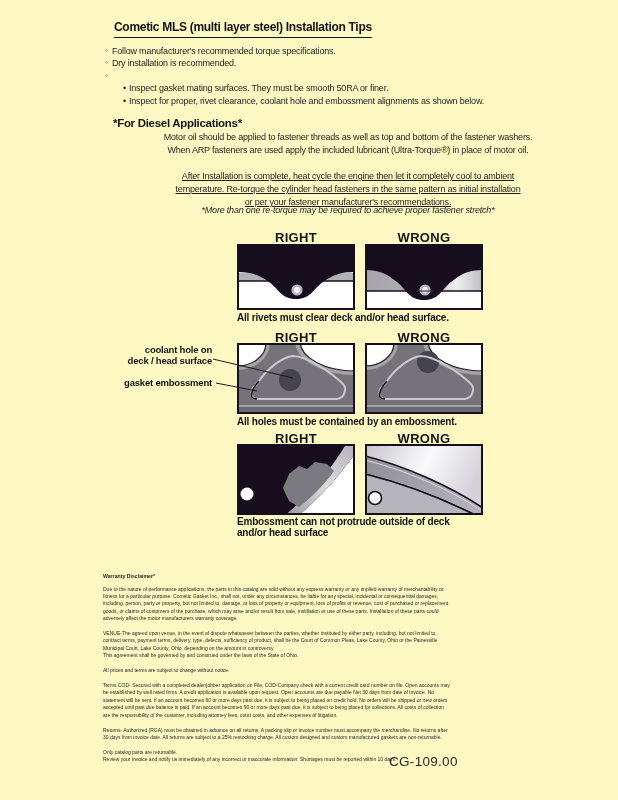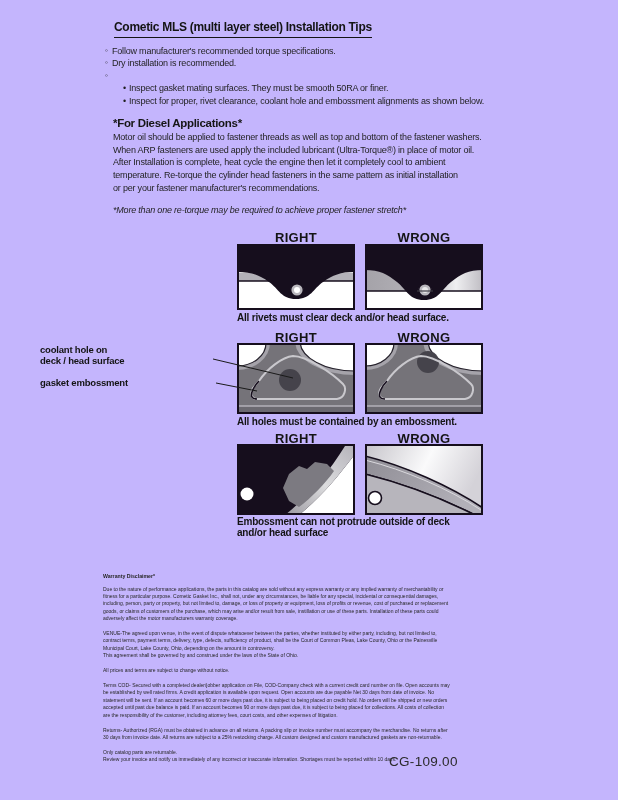--- a/index.html
+++ b/index.html
@@ -1,43 +1,43 @@
 <!DOCTYPE html>
 <html><head>
 <meta charset="utf-8">
 <style>
   html,body{margin:0;padding:0;background:#ffffff;}
   .page{
-    position:relative;width:618px;height:800px;background:#c4b5fd;overflow:hidden;
+    position:relative;width:618px;height:800px;background:#fef9c3;overflow:hidden;
     font-family:"Liberation Sans","DejaVu Sans",sans-serif;color:#1b1b1b;
   }
   .abs{position:absolute;}
   
   .title{
     left:114px;top:20px;font-size:12px;font-weight:700;letter-spacing:-0.3px;
     border-bottom:1.5px solid #141414;padding-bottom:3px;white-space:nowrap;color:#141414;
   }
   
   .tips{left:105px;top:45px;width:450px;font-size:9px;letter-spacing:-0.2px;line-height:12.4px;color:#1f1f1f;}
   .tip{display:flex;}
   .tip .marker{width:7px;flex:0 0 7px;font-size:8px;}
   .tip.sub{margin-left:18px;}
   .tip.sub .marker{font-size:9px;width:6px;flex-basis:6px;}
   
   .diesel-heading{left:113px;top:117px;font-size:11.5px;font-weight:700;letter-spacing:-0.3px;color:#161616;}
-  .para{left:113px;width:470px;font-size:9px;letter-spacing:-0.2px;line-height:12.9px;white-space:pre-line;color:#1f1f1f;}
+  .para{left:113px;width:470px;font-size:9px;letter-spacing:-0.2px;line-height:12.9px;white-space:pre-line;color:#1f1f1f;text-align:center;}
   .p1{top:131px;}
-  .p2{top:156px;}
+  .p2{top:170px;text-decoration:underline;}
   .p3{top:204px;font-style:italic;}
   
   .dlabel{width:118px;text-align:center;font-size:13px;font-weight:700;letter-spacing:0.3px;color:#141414;}
   .cap{font-size:10px;font-weight:700;letter-spacing:-0.2px;line-height:10.5px;white-space:pre-line;color:#141414;}
   .fig{width:118px;height:66px;}
   .fig svg{display:block;}
-  .sidelbl{width:172px;left:40px;text-align:left;font-size:9.5px;font-weight:700;letter-spacing:-0.2px;line-height:10.5px;white-space:pre-line;color:#141414;}
+  .sidelbl{width:172px;left:40px;text-align:right;font-size:9.5px;font-weight:700;letter-spacing:-0.2px;line-height:10.5px;white-space:pre-line;color:#141414;}
   .leaders{left:0;top:0;pointer-events:none;}
   
   .warranty{left:103px;top:573px;width:414px;color:#272727;}
   .w-head{font-size:5.2px;font-weight:700;margin:0 0 6.5px 0;}
   .w-para{font-size:5px;line-height:7.4px;margin:0 0 7.5px 0;white-space:pre-line;}
   
   .footer{left:389px;top:754px;font-size:13.5px;letter-spacing:0.3px;color:#2b2b2b;}
 </style>
 </head>
 <body>

